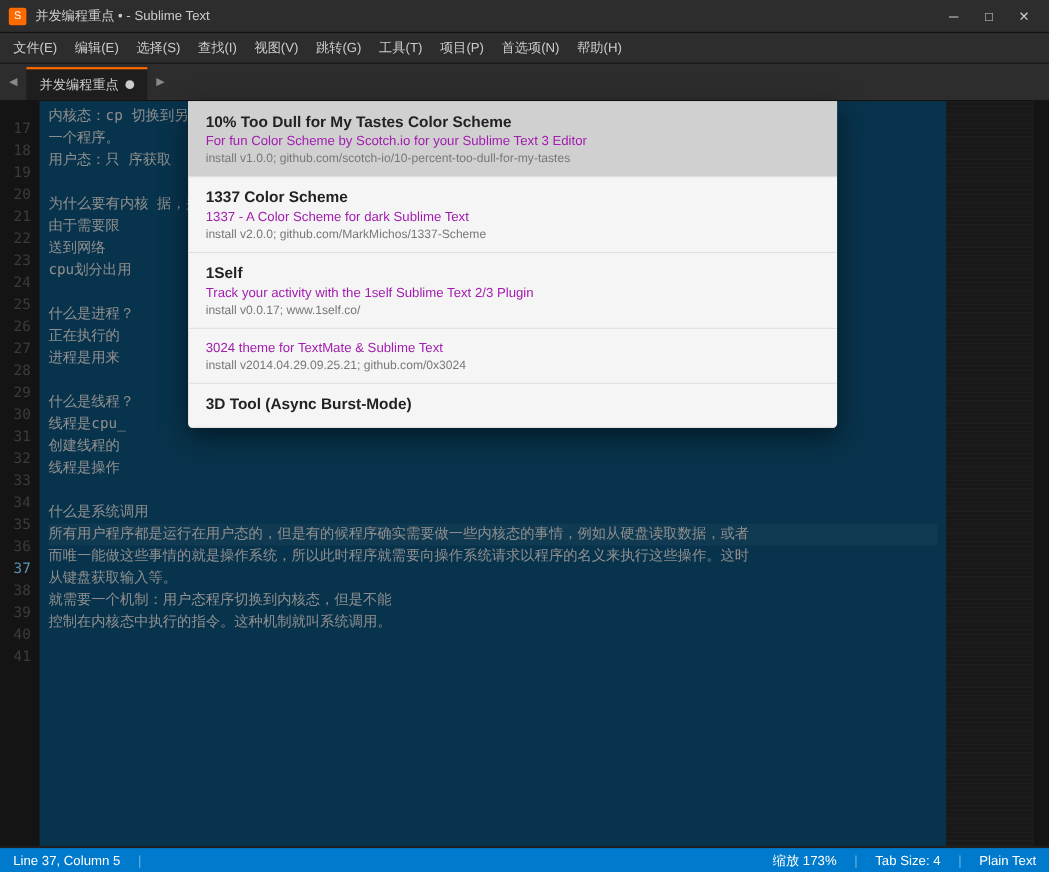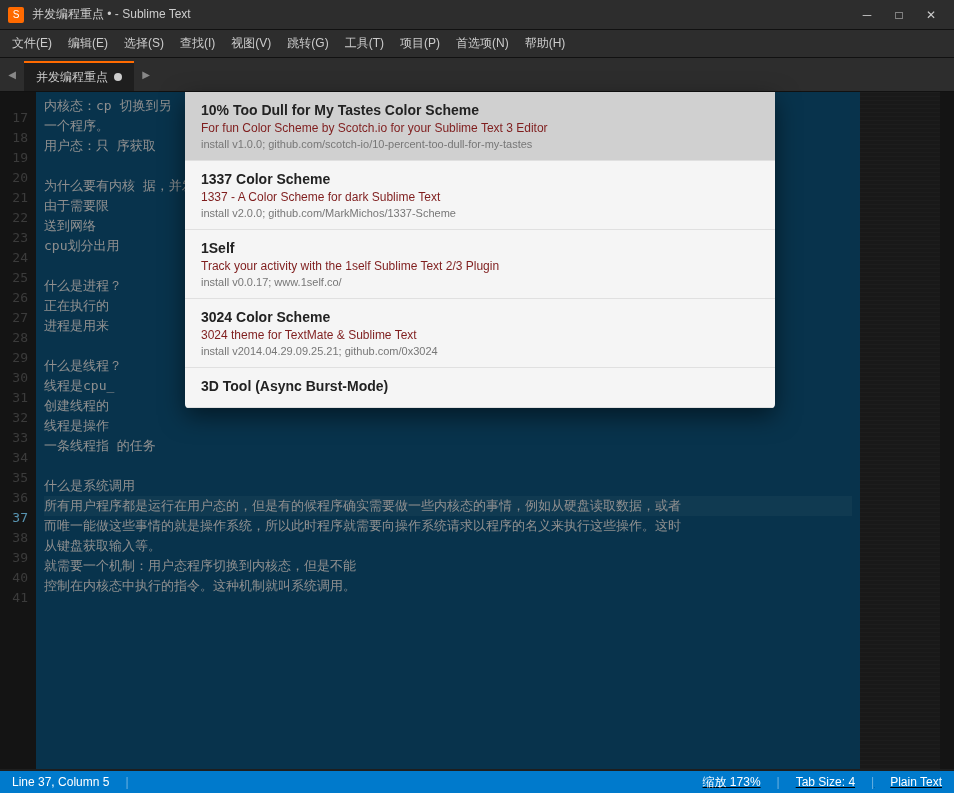--- a/index.html
+++ b/index.html
@@ -191,21 +191,21 @@
       left: 0;
       right: 0;
       bottom: 0;
       background: rgba(0,0,0,0.3);
       z-index: 10;
     }
 
     .dropdown {
       position: absolute;
       top: 0;
-      left: 185px;
+      left: 171px;
       width: 590px;
       background: #f5f5f5;
       z-index: 20;
       border-radius: 0 0 4px 4px;
       box-shadow: 0 8px 24px rgba(0,0,0,0.5);
       overflow: hidden;
       max-height: 420px;
       overflow-y: auto;
     }
 
@@ -217,21 +217,21 @@
     .dropdown-item.selected { background: #d0d0d0; }
 
     .item-title {
       font-size: 14px;
       font-weight: 600;
       color: #222;
       margin-bottom: 3px;
     }
     .item-desc {
       font-size: 12px;
-      color: #7f1d1d;
+      color: #a21caf;
       margin-bottom: 3px;
     }
     .item-install {
       font-size: 11px;
       color: #777;
     }
 
     
     .dropdown::-webkit-scrollbar {
       width: 8px;
@@ -345,21 +345,20 @@
     <div class="code-line">    cpu划分出用</div>
     <div class="code-line">&nbsp;</div>
     <div class="code-line">什么是进程？</div>
     <div class="code-line">    正在执行的</div>
     <div class="code-line">    进程是用来</div>
     <div class="code-line">&nbsp;</div>
     <div class="code-line">什么是线程？</div>
     <div class="code-line">    线程是cpu_</div>
     <div class="code-line">    创建线程的</div>
     <div class="code-line">    线程是操作</div>
-    <div class="code-line">    一条线程指                                                          的任务</div>
     <div class="code-line">&nbsp;</div>
     <div class="code-line">什么是系统调用</div>
     <div class="code-line" style="background: rgba(255,255,255,0.05);">    所有用户程序都是运行在用户态的，但是有的候程序确实需要做一些内核态的事情，例如从硬盘读取数据，或者</div>
     <div class="code-line">    而唯一能做这些事情的就是操作系统，所以此时程序就需要向操作系统请求以程序的名义来执行这些操作。这时</div>
     <div class="code-line">    从键盘获取输入等。</div>
     <div class="code-line">        就需要一个机制：用户态程序切换到内核态，但是不能</div>
     <div class="code-line">    控制在内核态中执行的指令。这种机制就叫系统调用。</div>
   </div>
 
   <div class="minimap">
@@ -384,36 +383,35 @@
       <div class="item-install">install v2.0.0; github.com/MarkMichos/1337-Scheme</div>
     </div>
 
     <div class="dropdown-item">
       <div class="item-title">1Self</div>
       <div class="item-desc">Track your activity with the 1self Sublime Text 2/3 Plugin</div>
       <div class="item-install">install v0.0.17; www.1self.co/</div>
     </div>
 
     <div class="dropdown-item">
-      <div class="item-title">3024 Color Scheme</div>
       <div class="item-desc">3024 theme for TextMate &amp; Sublime Text</div>
       <div class="item-install">install v2014.04.29.09.25.21; github.com/0x3024</div>
     </div>
 
     <div class="dropdown-item">
       <div class="item-title">3D Tool (Async Burst-Mode)</div>
       <div class="item-desc"></div>
       <div class="item-install"></div>
     </div>
   </div>
 </div>
 
 <div class="status-bar">
   <span class="status-item">Line 37, Column 5</span>
   <span class="status-divider">|</span>
-  <div style="margin-left:auto; display:flex; gap:16px; align-items:center;text-decoration:underline;">
+  <div style="margin-left:auto; display:flex; gap:16px; align-items:center;">
     <span class="status-item">缩放 173%</span>
     <span class="status-divider">|</span>
     <span class="status-item">Tab Size: 4</span>
     <span class="status-divider">|</span>
     <span class="status-item">Plain Text</span>
   </div>
 </div>
 
 </body></html>

